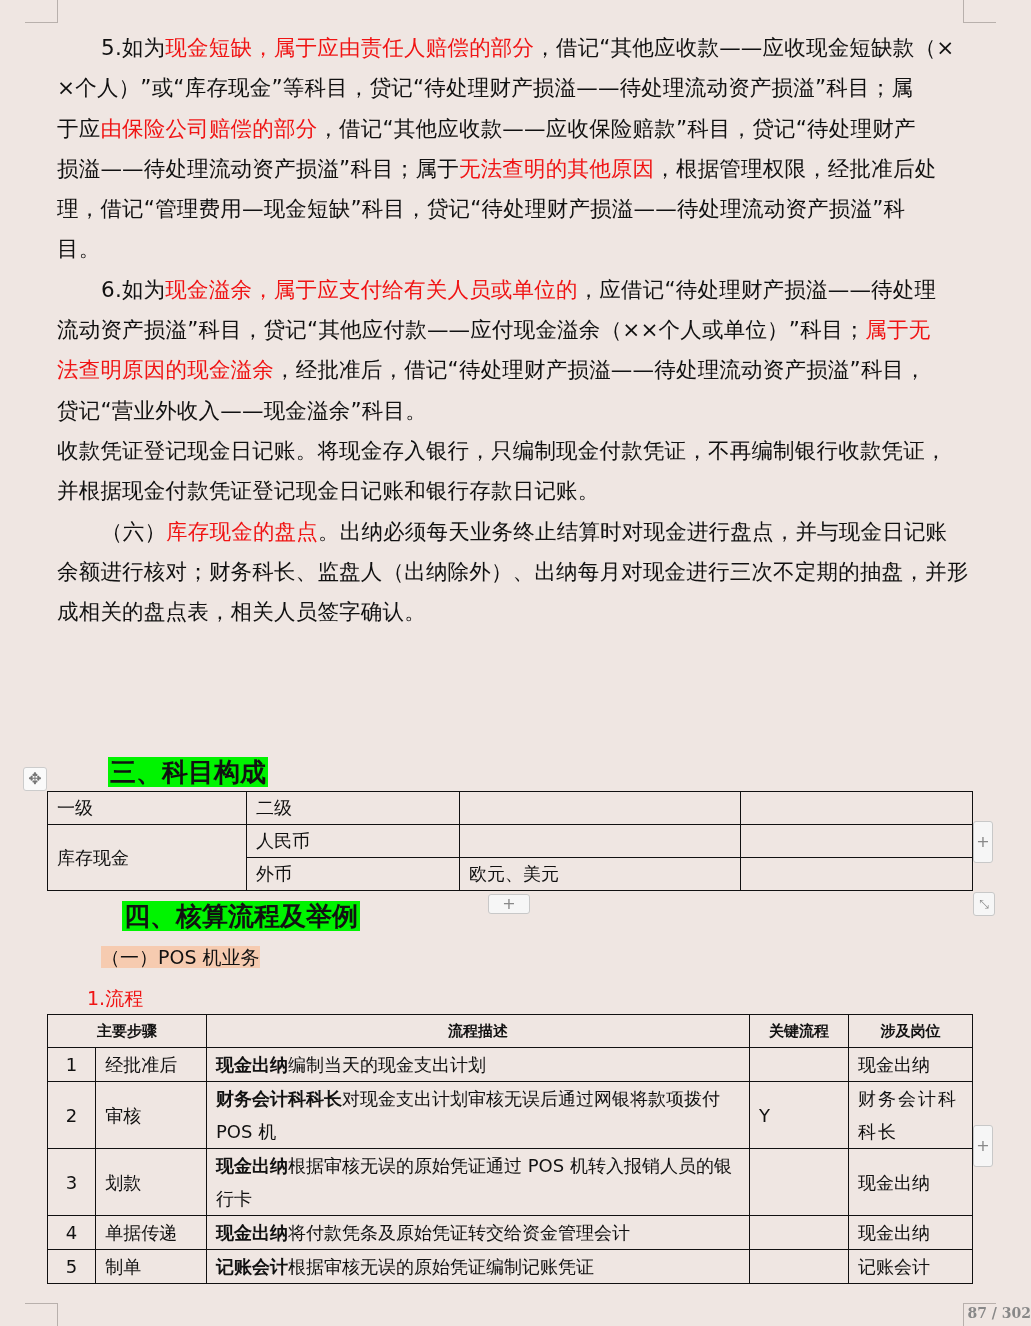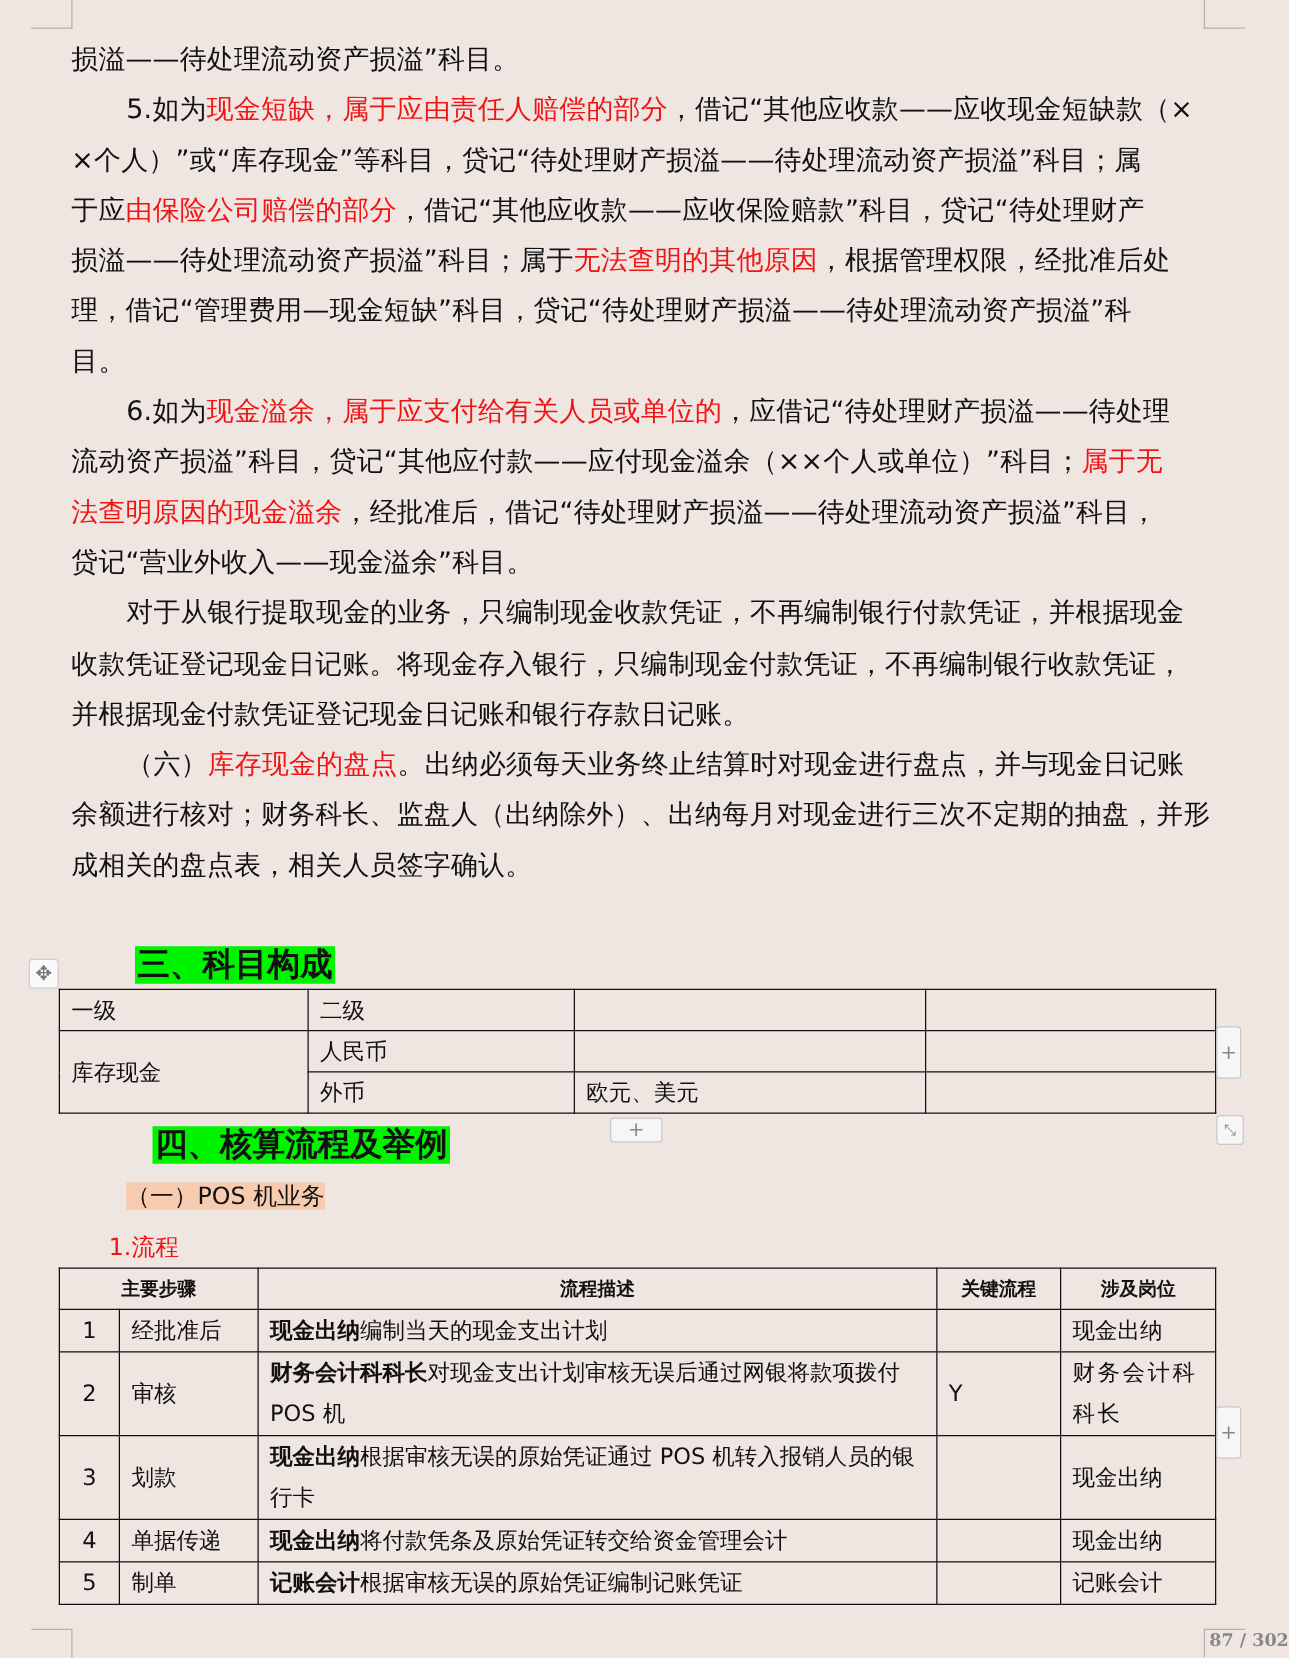--- a/index.html
+++ b/index.html
@@ -60,35 +60,33 @@
 </style>
 </head>
 <body>
 
 <div class="corner c-tl"></div>
 <div class="corner c-tr"></div>
 <div class="corner c-bl"></div>
 <div class="corner c-br"></div>
 
 <div class="page">
-  <p class="p"><span>损溢——待处理流动资产损溢”科目。</span></p>
 
   <p class="p ind"><span>5.如为</span><span class="red">现金短缺，属于应由责任人赔偿的部分</span><span>，借记“其他应收款——应收现金短缺款（×</span></p>
   <p class="p"><span>×个人）”或“库存现金”等科目，贷记“待处理财产损溢——待处理流动资产损溢”科目；属</span></p>
   <p class="p"><span>于应</span><span class="red">由保险公司赔偿的部分</span><span>，借记“其他应收款——应收保险赔款”科目，贷记“待处理财产</span></p>
   <p class="p"><span>损溢——待处理流动资产损溢”科目；属于</span><span class="red">无法查明的其他原因</span><span>，根据管理权限，经批准后处</span></p>
   <p class="p"><span>理，借记“管理费用—现金短缺”科目，贷记“待处理财产损溢——待处理流动资产损溢”科</span></p>
   <p class="p"><span>目。</span></p>
 
   <p class="p ind"><span>6.如为</span><span class="red">现金溢余</span><span class="red">，</span><span class="red">属于应支付给有关人员或单位的</span><span>，应借记“待处理财产损溢——待处理</span></p>
   <p class="p"><span>流动资产损溢”科目，贷记“其他应付款——应付现金溢余（××个人或单位）”科目；</span><span class="red">属于无</span></p>
   <p class="p"><span class="red">法查明原因的现金溢余</span><span>，经批准后，借记“待处理财产损溢——待处理流动资产损溢”科目，</span></p>
   <p class="p"><span>贷记“营业外收入——现金溢余”科目。</span></p>
 
-  <p class="p ind"><span>对于从银行提取现金的业务，只编制现金收款凭证，不再编制银行付款凭证，并根据现金</span></p>
   <p class="p"><span>收款凭证登记现金日记账。将现金存入银行，只编制现金付款凭证，不再编制银行收款凭证，</span></p>
   <p class="p"><span>并根据现金付款凭证登记现金日记账和银行存款日记账。</span></p>
 
   <p class="p ind"><span>（六）</span><span class="red">库存现金的盘点</span><span>。出纳必须每天业务终止结算时对现金进行盘点，并与现金日记账</span></p>
   <p class="p"><span>余额进行核对；财务科长、监盘人（出纳除外）、出纳每月对现金进行三次不定期的抽盘，并形</span></p>
   <p class="p"><span>成相关的盘点表，相关人员签字确认。</span></p>
 </div>
 
 <div class="move-handle">✥</div>
 <div class="h-three"><span class="green">三、科目构成</span></div>

